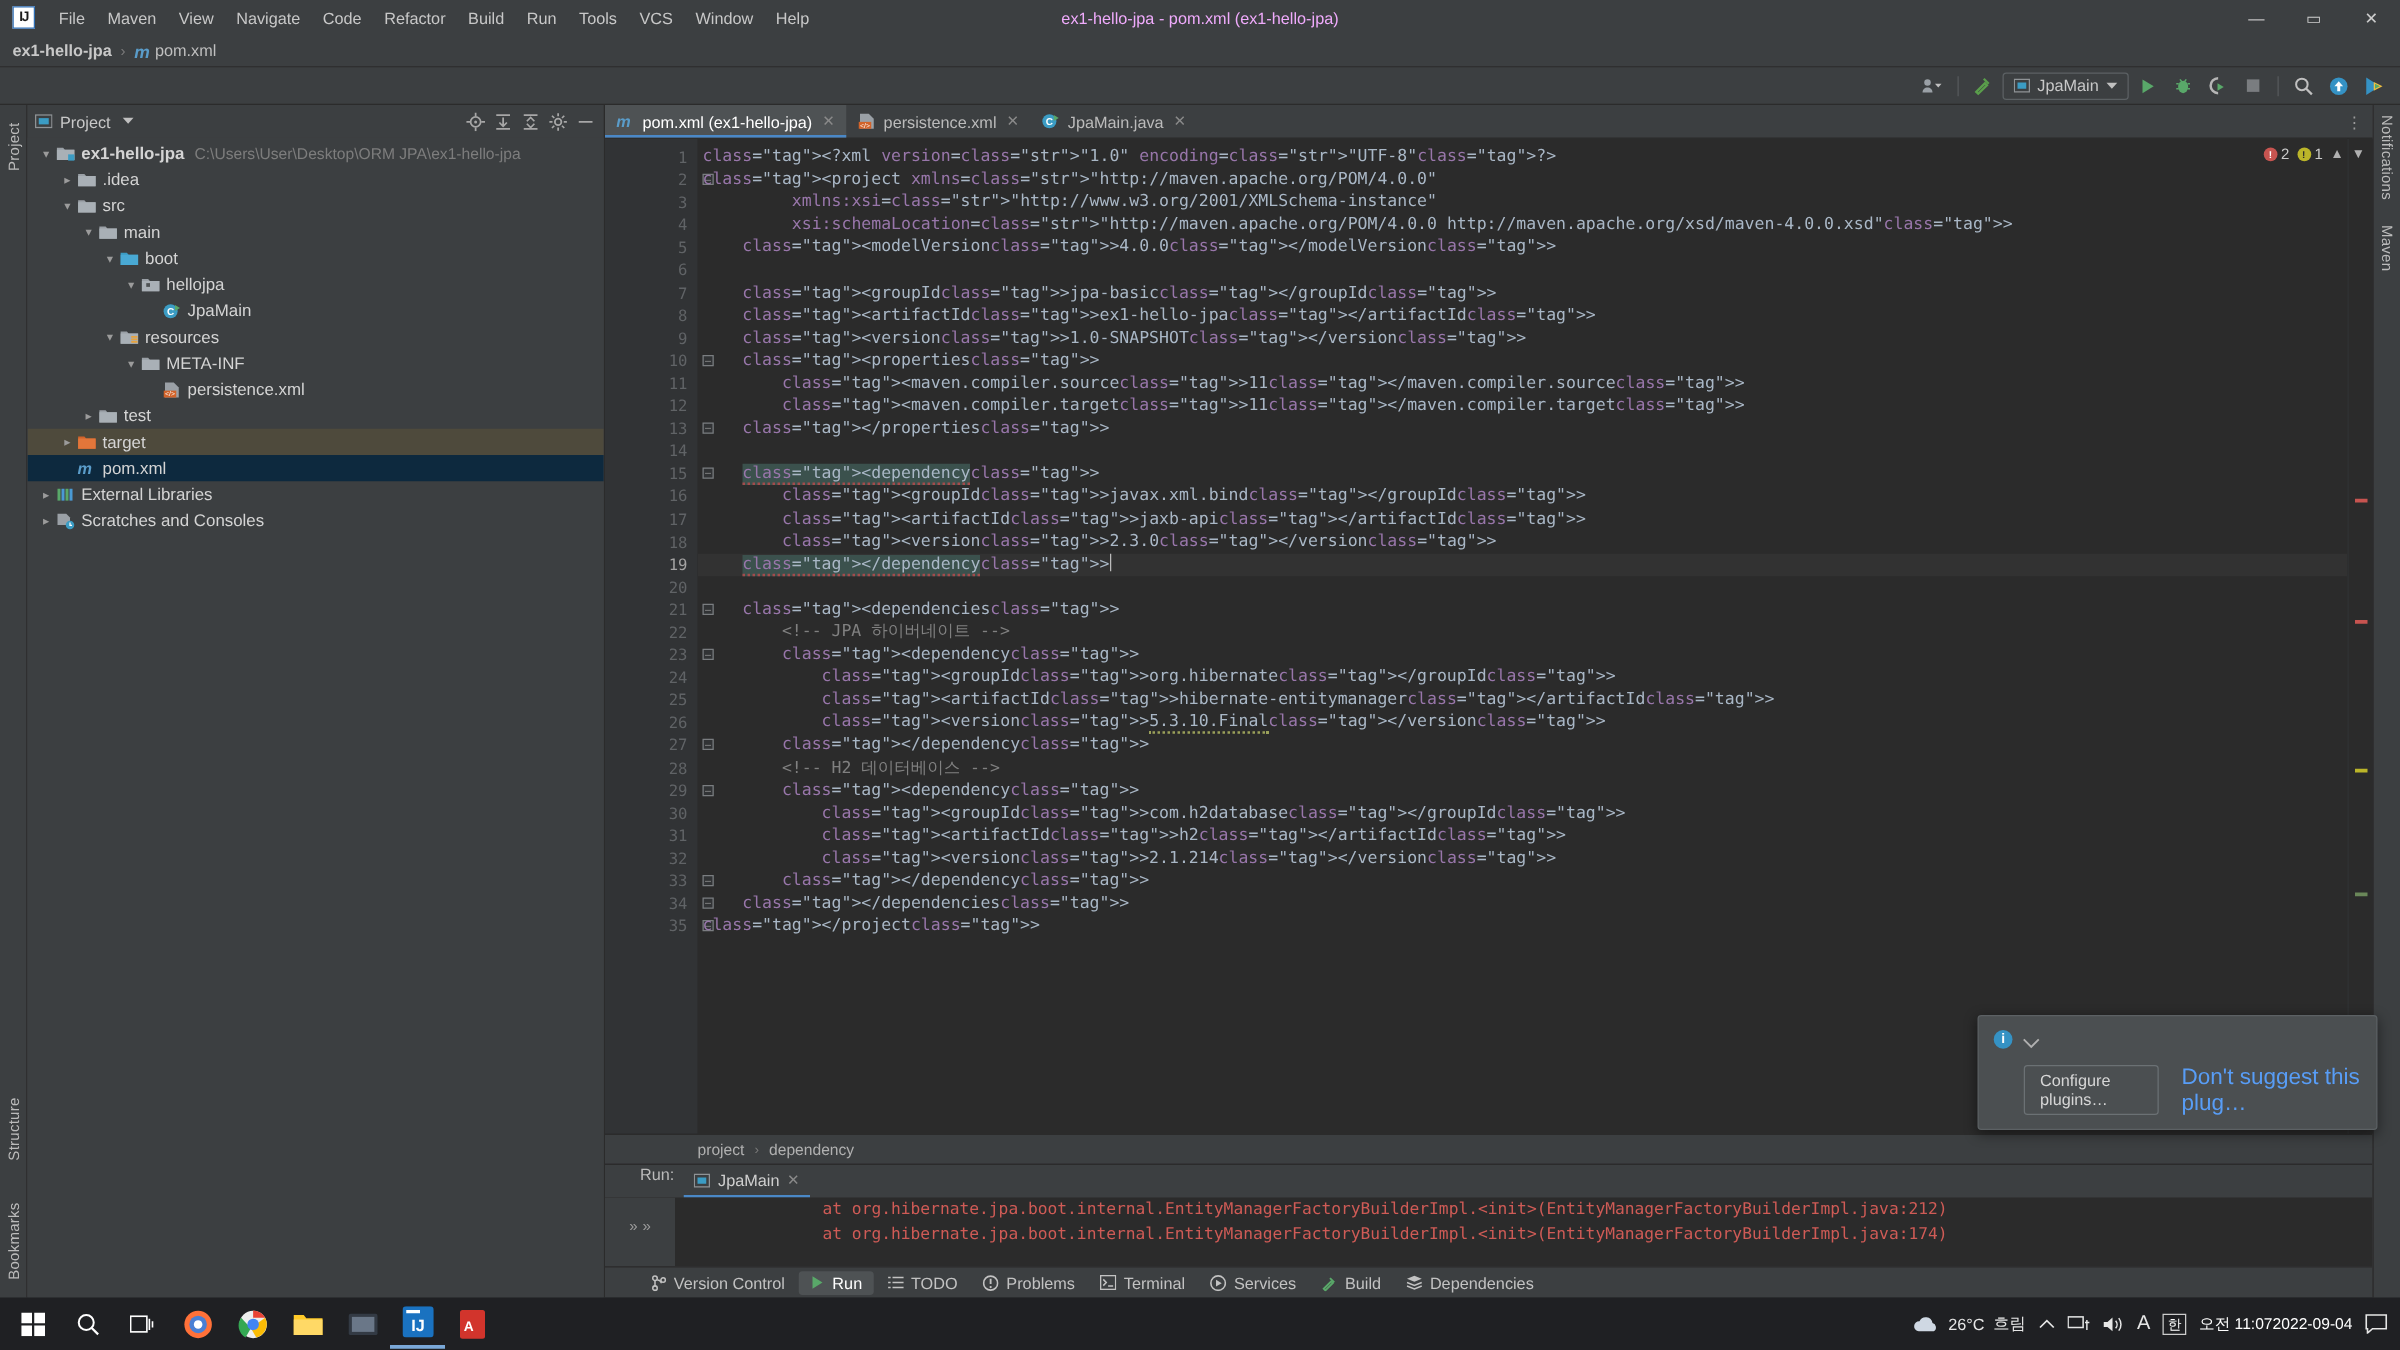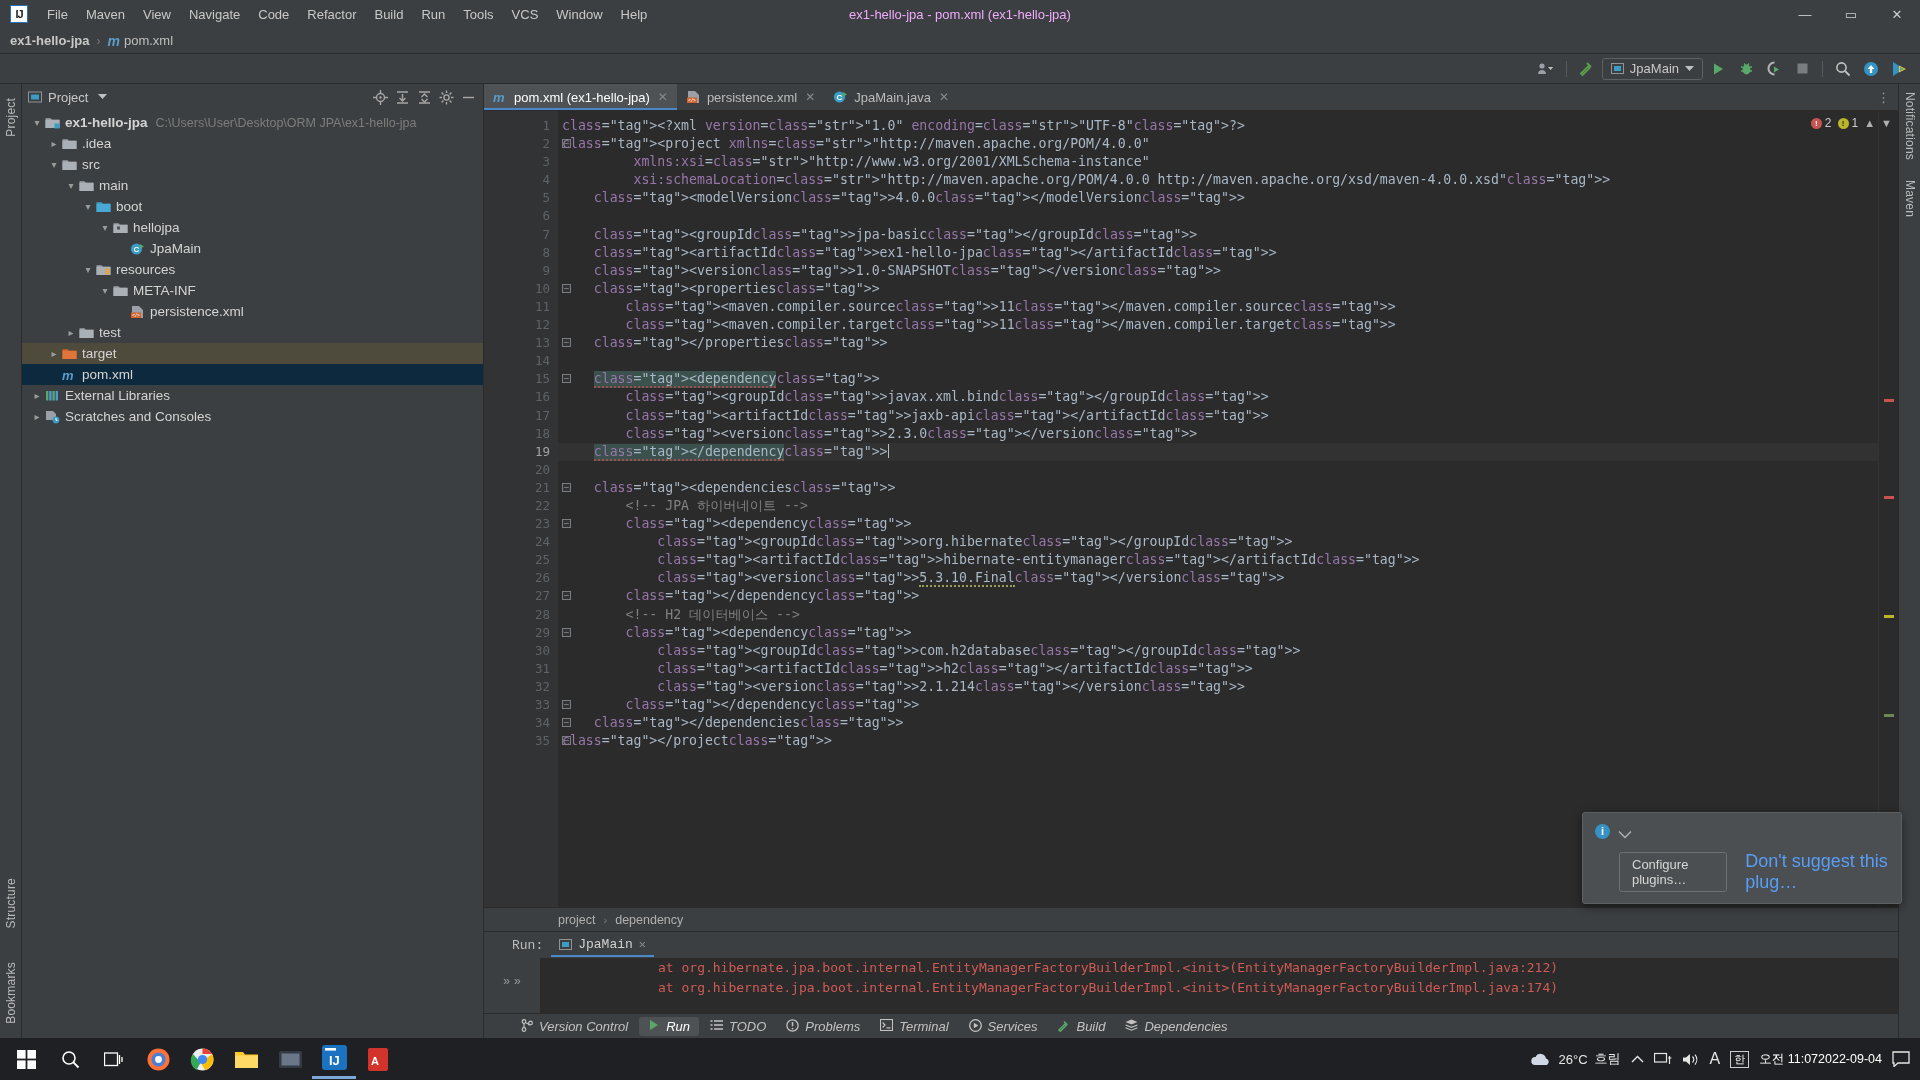--- a/index.html
+++ b/index.html
@@ -106,33 +106,33 @@
   .mk{ position:absolute; right:4px; width:10px;height:3px; }
 
   
   .editor-crumb{ height:24px; flex:0 0 24px; background:#3c3f41; display:flex;align-items:center;
                  padding-left:74px; font-size:12.5px; color:#b0b0b0; border-top:1px solid #2b2b2b;}
   .editor-crumb .sepc{ margin:0 8px; color:#7a7a7a; font-size:11px;}
 
   
   .runwin{ height:82px; flex:0 0 82px; background:#3c3f41; display:flex; flex-direction:column;
            border-top:1px solid #2b2b2b; }
-  .run-head{ height:26px; flex:0 0 26px; display:flex;align-items:center; gap:8px; padding-left:28px; font-size:13px;font-family:Liberation Mono, monospace;}
+  .run-head{ height:26px; flex:0 0 26px; display:flex;gap:8px; padding-left:28px; font-size:13px;}
   .run-head .rtab{ display:flex;align-items:center;gap:6px; padding:3px 8px; color:#cfcfcf;
                    border-bottom:2px solid #4a88c7;}
   .run-console{ flex:1; background:#2b2b2b; display:flex; min-height:0; overflow:hidden; }
   .rc-strip{ width:56px; flex:0 0 56px; background:#3c3f41; display:flex; gap:4px; align-items:flex-start;
              justify-content:center; padding-top:16px; color:#9b9b9b; font-size:12px;}
   .rc-text{ flex:1; font-family:"DejaVu Sans Mono", monospace; font-size:13px; line-height:20px;
             color:#cf5b56; padding-left:118px; white-space:nowrap; overflow:hidden;}
 
   
   .tw-bar{ height:25px; flex:0 0 25px; background:#3c3f41; display:flex; align-items:center;
            padding-left:28px; gap:2px; border-top:1px solid #2b2b2b;}
-  .tw{ display:flex;gap:6px; padding:2px 9px; font-size:13px; color:#c2c2c2; border-radius:3px;font-style:italic;}
+  .tw{ display:flex;align-items:center;gap:6px; padding:2px 9px; font-size:13px; color:#c2c2c2; border-radius:3px;}
   .tw.active{ background:#4e5254; color:#ffffff;}
 
   
   .statusbar{ height:24px; flex:0 0 24px; background:#3c3f41; display:flex; align-items:center;
               padding:0 10px; gap:8px; font-size:12.5px; color:#bdbdbd; border-top:1px solid #2b2b2b;}
   .sb-right{ margin-left:auto; display:flex;align-items:center;gap:16px;}
   .sb-dim{ color:#8d8d8d;}
 
   
   .taskbar{ height:42px; flex:0 0 42px; background:#1f2023; display:flex; align-items:center; padding:0 4px;}

